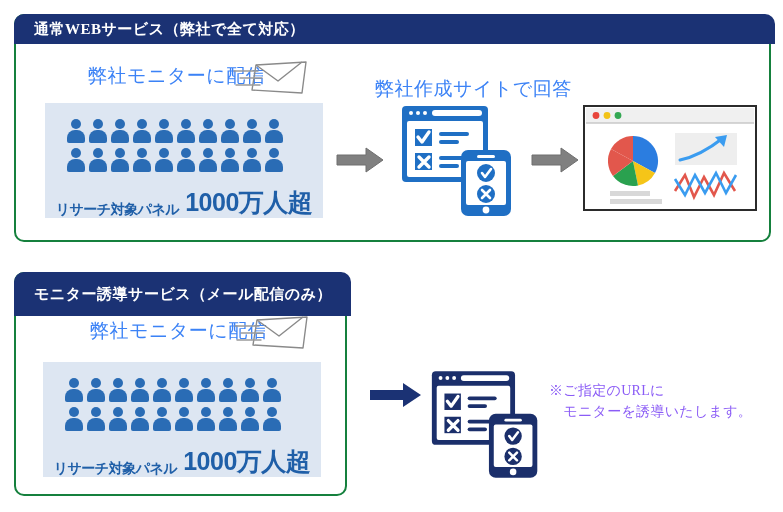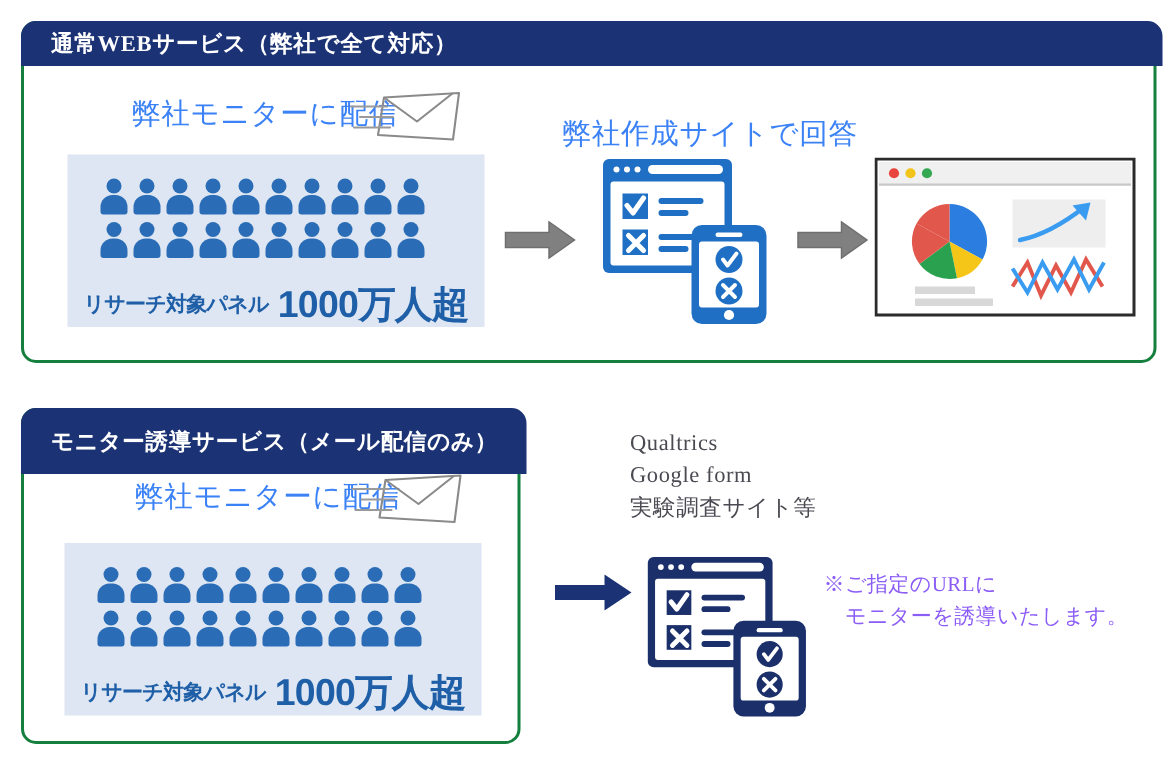--- a/index.html
+++ b/index.html
@@ -74,21 +74,21 @@
   }
   .person .body{
     position:absolute;left:0;top:11px;
     width:18px;height:13px;
     background:#2a6cb5;
     border-radius:8px 8px 2px 2px;
   }
   .panel-label{
     position:absolute;
     white-space:nowrap;
-    display:flex;align-items:center;
+    display:flex;align-items:flex-end;
     gap:6px;
     color:#1f5fa8;
   }
   .panel-label .lbl-small{
     font-size:14px;font-weight:bold;
     color:#1f5fa8;
     letter-spacing:-0.5px;
   }
   .panel-label .lbl-big{
     font-size:25px;font-weight:bold;
@@ -427,23 +427,20 @@
             <span class="body"></span>
           </div>
       </div>
     </div>
     <div class="panel-label" style="left:0px;top:83px;width:278px;justify-content:center;">
       <span class="lbl-small">リサーチ対象パネル</span>
       <span class="lbl-big">1000万人超</span>
     </div>
   </div>
 
-  <div class="service-list" style="left:420px;top:286px;">Qualtrics
-Google form
-実験調査サイト等</div>
 
   <div class="arrow" style="left:369px;top:382px;">
     <svg width="54" height="26" viewBox="0 0 54 26">
       <path d="M1 8 L34 8 L34 1 L52 13 L34 25 L34 18 L1 18 Z" fill="#1b3274"></path>
     </svg>
   </div>
 
   <div class="survey" style="left:428px;top:362px;">
     <svg width="118" height="124" viewBox="0 0 122 113">
       <rect x="4" y="2" width="86" height="76" rx="4" fill="#1b2f6b"></rect>

